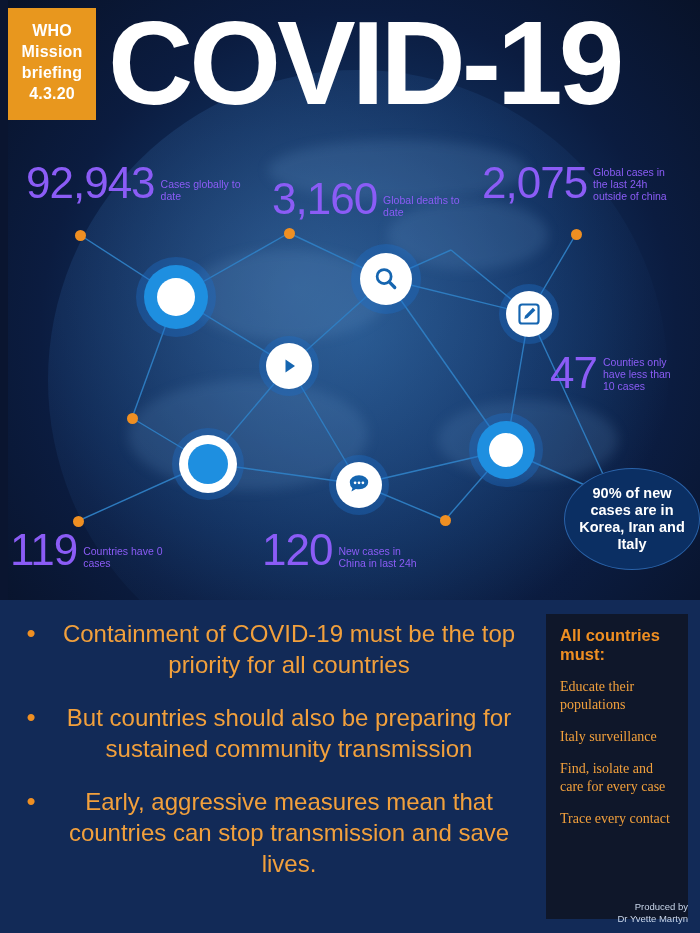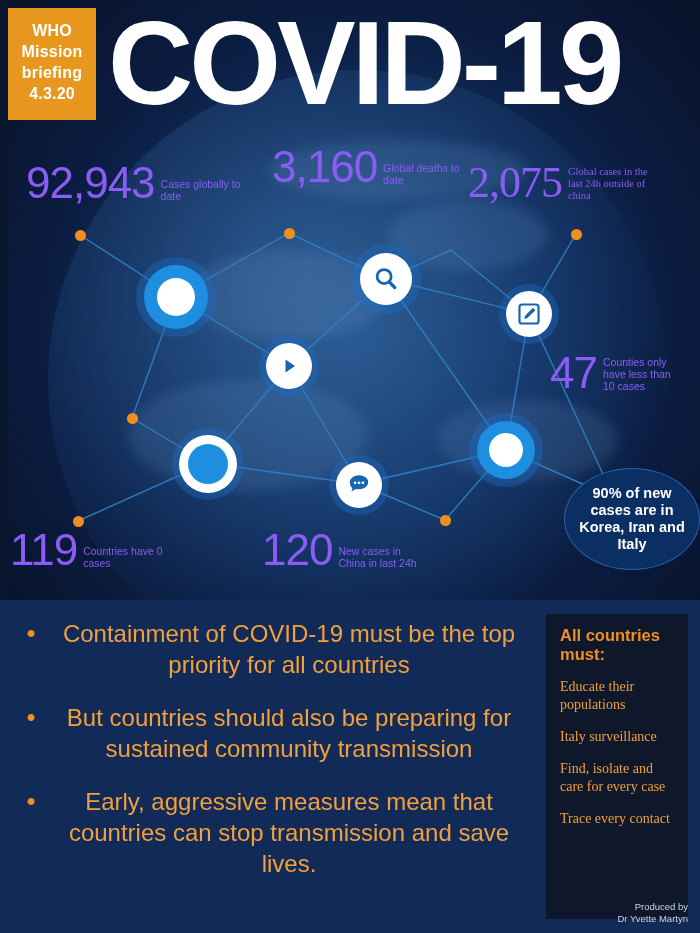--- a/index.html
+++ b/index.html
@@ -79,22 +79,22 @@
   .stat .lbl {
     display: inline-block;
     font-size: 10.5px;
     line-height: 12px;
     vertical-align: bottom;
     padding-bottom: 4px;
     padding-left: 6px;
     max-width: 86px;
   }
   #stat-0 { left: 26px;  top: 160px; }
-  #stat-1 { left: 272px; top: 144px; }
-  #stat-2 { left: 468px; top: 160px; font-family: Liberation Serif, serif; }
+  #stat-1 { left: 272px; top: 176px; }
+  #stat-2 { left: 482px; top: 160px; }
   #stat-3 { left: 550px; top: 350px; }
   #stat-4 { left: 10px;  top: 527px; }
   #stat-5 { left: 262px; top: 527px; }
   #stat-3 .num, #stat-4 .num, #stat-5 .num { font-size: 44px; }
 
   
   .net { position: absolute; left: 0; top: 0; width: 700px; height: 600px; }
 
   .node {
     position: absolute;

